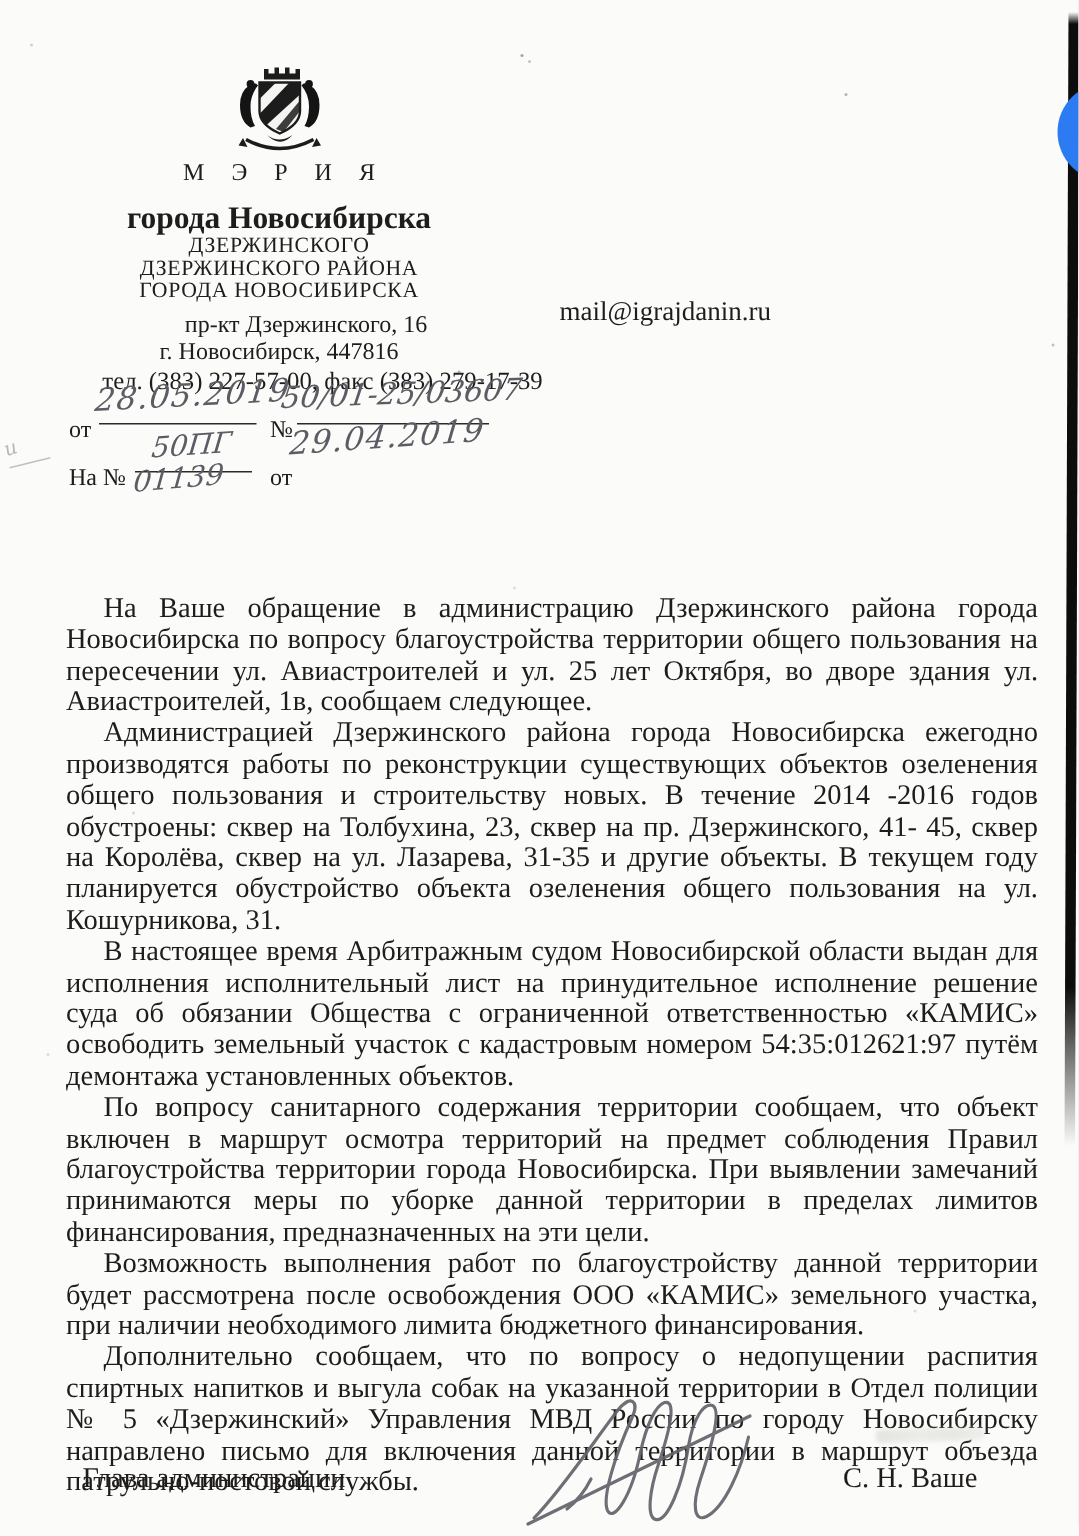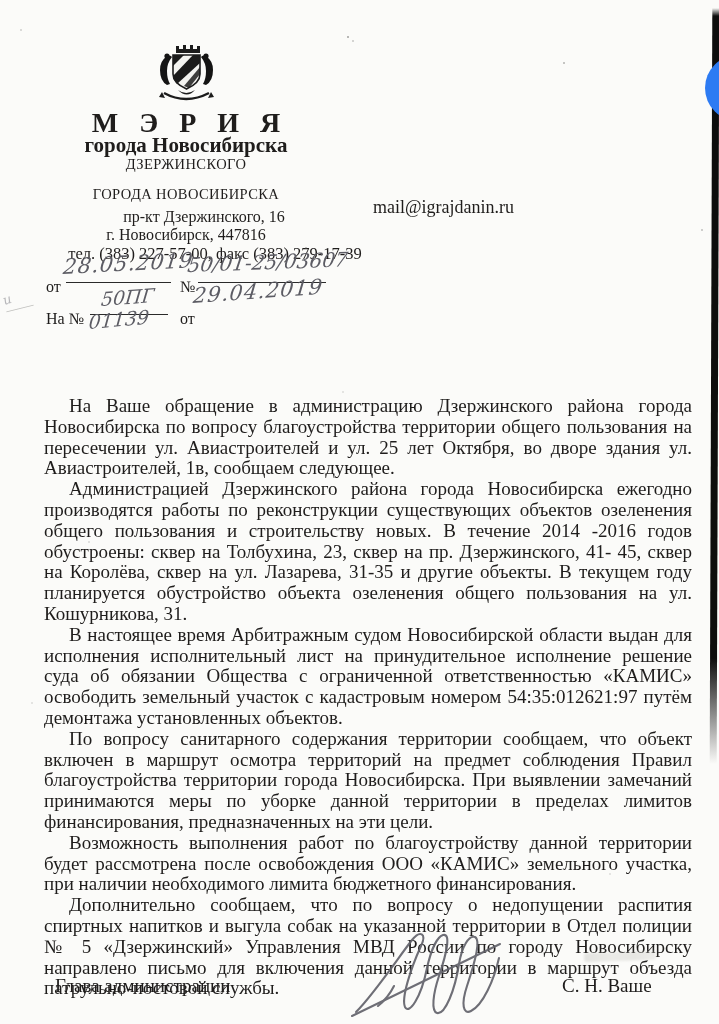--- a/index.html
+++ b/index.html
@@ -5,21 +5,21 @@
   html,body{margin:0;padding:0;background:#e8e8e6;}
   #page{
     position:relative; width:719px; height:1024px; overflow:hidden;
     background:#fbfbf9;
     font-family:"Liberation Serif", serif;
     color:#1f1d1c;
   }
   
   .emblem-box{position:absolute; left:148px; top:42px; width:77px; height:68px;}
   .hdr{position:absolute; left:0; width:372px; text-align:center; white-space:nowrap;}
-  .hdr-mayor{top:107px; font-size:28px; font-weight:bold; letter-spacing:7px; text-indent:7px;}
+  .hdr-mayor{top:107px; font-size:16px; font-weight:normal; letter-spacing:7px; text-indent:7px;}
   .hdr-city{top:133px; font-size:21px; font-weight:bold;}
   .hdr-admin{font-size:14.5px; letter-spacing:.4px;}
   .hdr-admin.l1{top:156px;} .hdr-admin.l2{top:171px;} .hdr-admin.l3{top:186px;}
   .hdr-addr{font-size:16px;}
   .hdr-addr.a1{top:208px;padding-left:18px;} .hdr-addr.a2{top:226px;} .hdr-addr.a3{top:244px; font-size:16.5px;margin-left:29px;}
   .email{position:absolute; left:373px; top:197px; font-size:18px;}
   
   .ref-label{position:absolute; font-size:16px;margin-top:16px;}
   .ref-line{position:absolute; border-bottom:1.4px solid #2a2a2a; height:1px;}
   .hw{
@@ -99,20 +99,21 @@
 
       <path d="M16,50 q22,12 45,0" fill="none" stroke="#1c1c1c" stroke-width="2.4"></path>
       <path d="M30,47 q8,6 17,0 q-8,9 -17,0 z" fill="#1c1c1c"></path>
       <path d="M14,49 l-3,5 l6,1 z M63,49 l3,5 l-6,1 z" fill="#1c1c1c"></path>
     </svg>
   </div>
 
   <div class="hdr hdr-mayor">М Э Р И Я</div>
   <div class="hdr hdr-city">города Новосибирска</div>
   <div class="hdr hdr-admin l1">ДЗЕРЖИНСКОГО</div>
+  <div class="hdr hdr-admin l2">ДЗЕРЖИНСКОГО РАЙОНА</div>
   <div class="hdr hdr-admin l3">ГОРОДА НОВОСИБИРСКА</div>
   <div class="hdr hdr-addr a1">пр-кт Дзержинского, 16</div>
   <div class="hdr hdr-addr a2">г. Новосибирск, 447816</div>
   <div class="hdr hdr-addr a3">тел. (383) 227-57-00, факс (383) 279-17-39</div>
   <div class="email">mail@igrajdanin.ru</div>
 
   <span class="ref-label" style="left:46px; top:262px;">от</span>
   <span class="ref-line" style="left:66px; top:281px; width:105px;"></span>
   <span class="ref-label" style="left:180px; top:262px;">№</span>
   <span class="ref-line" style="left:198px; top:281px; width:128px;"></span>

